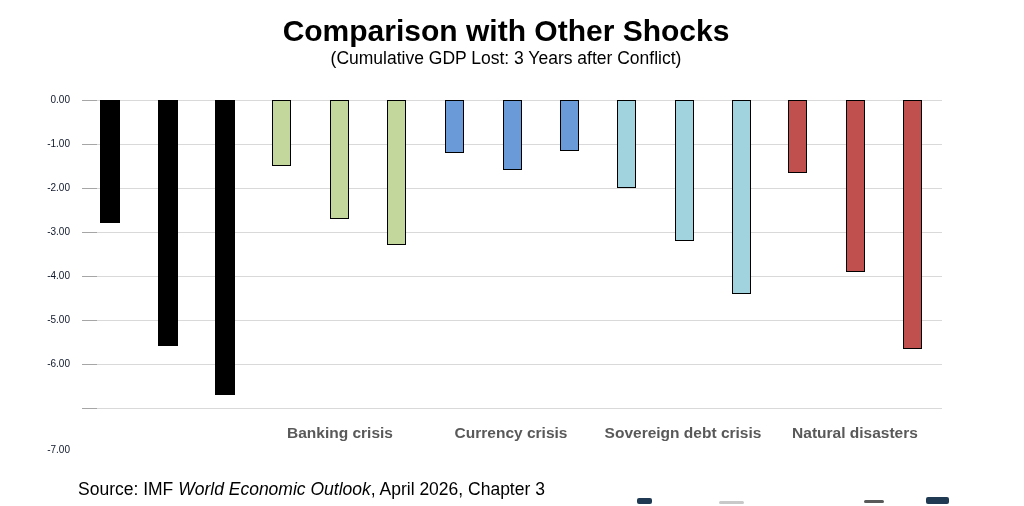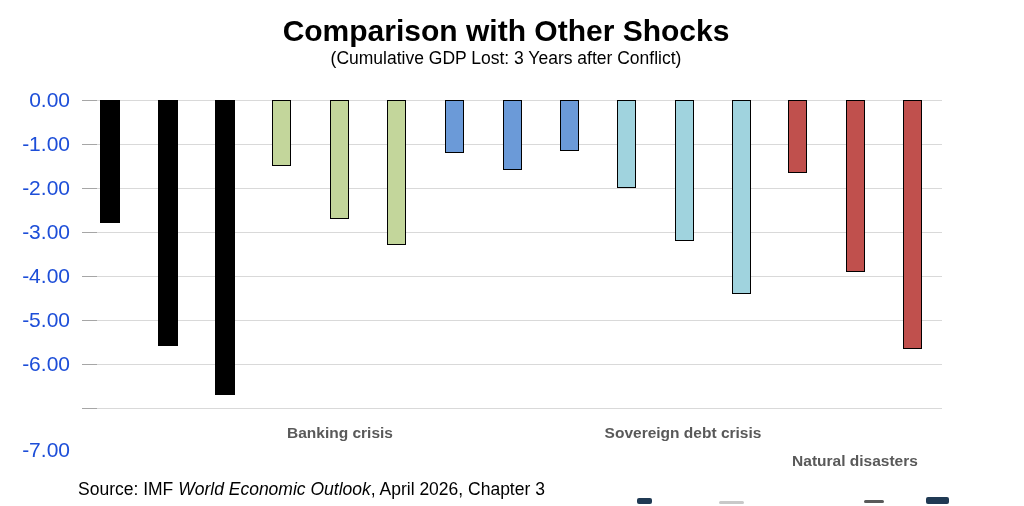--- a/index.html
+++ b/index.html
@@ -13,21 +13,21 @@
   }
   .chart-subtitle{
     position:absolute;top:48px;left:0;width:1012px;text-align:center;
     font-size:17.5px;font-weight:normal;color:#000;
   }
   #plot{position:absolute;left:0;top:0;width:1024px;height:506px;}
   .gridline{position:absolute;height:1px;background:#d9d9d9;left:82px;width:860px;}
   .tick{position:absolute;height:1px;background:#a6a6a6;left:82px;width:15px;}
   .ylabel{
     position:absolute;width:60px;right:954px;left:10px;text-align:right;
-    font-size:21px;color:#1d4ed8;line-height:18px;
+    font-size:10px;color:#0f172a;line-height:18px;
   }
   .bar{position:absolute;box-sizing:border-box;}
   .catlabel{
     position:absolute;top:424px;width:220px;text-align:center;
     font-size:15.5px;font-weight:bold;color:#595959;white-space:nowrap;
   }
   .source-line{
     position:absolute;left:78px;top:466px;font-size:17.5px;color:#000;white-space:nowrap;margin-top:13px;
   }
   .source-line .it{font-style:italic;}
@@ -73,22 +73,23 @@
     <div class="bar" title="Currency crisis: -1.20" style="left: 445px; top: 100px; width: 19px; height: 53px; background: rgb(107, 154, 216); border: 1.5px solid rgb(0, 0, 0);"></div>
     <div class="bar" title="Currency crisis: -1.60" style="left: 503px; top: 100px; width: 19px; height: 70px; background: rgb(107, 154, 216); border: 1.5px solid rgb(0, 0, 0);"></div>
     <div class="bar" title="Currency crisis: -1.15" style="left: 560px; top: 100px; width: 19px; height: 51px; background: rgb(107, 154, 216); border: 1.5px solid rgb(0, 0, 0);"></div>
     <div class="bar" title="Sovereign debt crisis: -2.00" style="left: 617px; top: 100px; width: 19px; height: 88px; background: rgb(160, 211, 222); border: 1.5px solid rgb(0, 0, 0);"></div>
     <div class="bar" title="Sovereign debt crisis: -3.20" style="left: 675px; top: 100px; width: 19px; height: 141px; background: rgb(160, 211, 222); border: 1.5px solid rgb(0, 0, 0);"></div>
     <div class="bar" title="Sovereign debt crisis: -4.40" style="left: 732px; top: 100px; width: 19px; height: 194px; background: rgb(160, 211, 222); border: 1.5px solid rgb(0, 0, 0);"></div>
     <div class="bar" title="Natural disasters: -1.65" style="left: 788px; top: 100px; width: 19px; height: 73px; background: rgb(192, 80, 77); border: 1.5px solid rgb(0, 0, 0);"></div>
     <div class="bar" title="Natural disasters: -3.90" style="left: 846px; top: 100px; width: 19px; height: 172px; background: rgb(192, 80, 77); border: 1.5px solid rgb(0, 0, 0);"></div>
     <div class="bar" title="Natural disasters: -5.65" style="left: 903px; top: 100px; width: 19px; height: 249px; background: rgb(192, 80, 77); border: 1.5px solid rgb(0, 0, 0);"></div>
     <div class="catlabel" style="left: 230px;">Banking crisis</div>
+    <div class="catlabel" style="left: 401px;">Currency crisis</div>
     <div class="catlabel" style="left: 573px;">Sovereign debt crisis</div>
-    <div class="catlabel" style="left: 745px; margin-top: 28px;">Natural disasters</div>
+    <div class="catlabel" style="left: 745px;">Natural disasters</div>
   </div>
 
 <div class="source-line"><span>Source: IMF </span><span class="it">World Economic Outlook</span><span>, April 2026, Chapter 3</span></div>
 
 <div class="artifact" style="left:637px;top:498px;width:15px;height:6px;background:#203a54;"></div>
 <div class="artifact" style="left:719px;top:501px;width:25px;height:3px;background:#c9c9c9;"></div>
 <div class="artifact" style="left:864px;top:500px;width:20px;height:3px;background:#5a5a5a;"></div>
 <div class="artifact" style="left:926px;top:497px;width:23px;height:7px;background:#203a54;"></div>
 
 </body></html>

